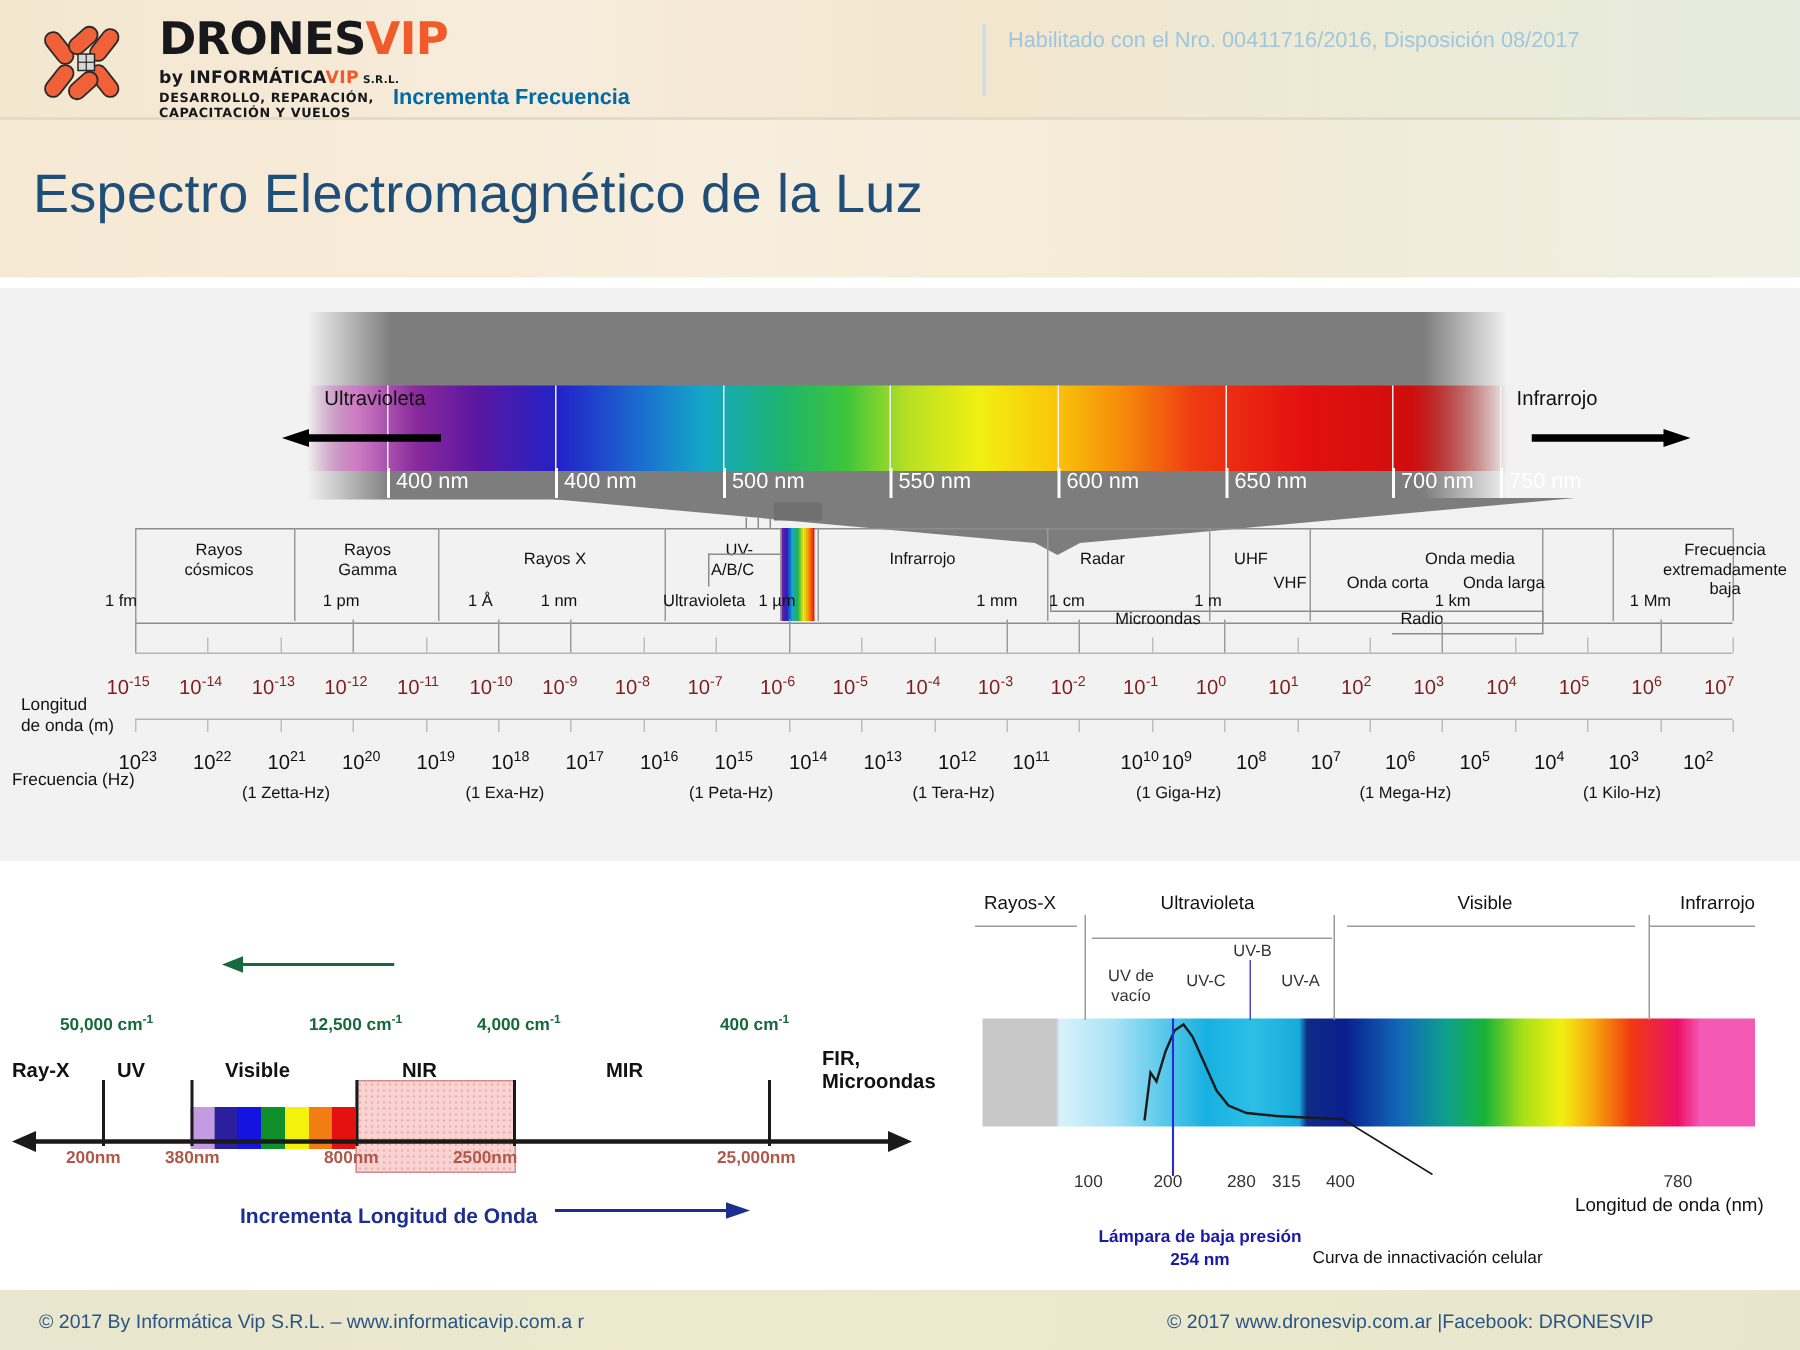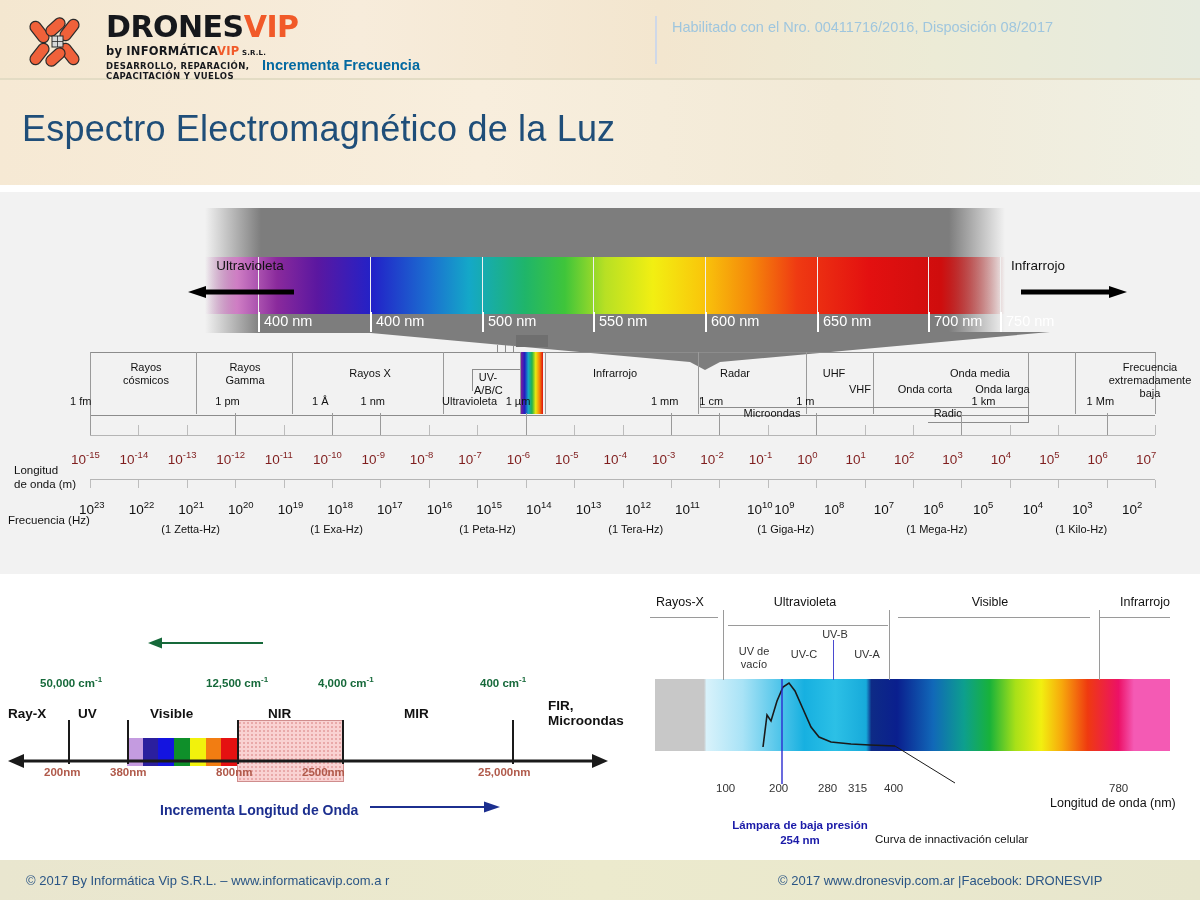--- a/index.html
+++ b/index.html
@@ -281,21 +281,21 @@
             <div>Onda media</div>
           </div>
           <div class="em-seg" style="left: 955px; top: 36px; width: 95px;">
             <div>Onda larga</div>
           </div>
           <div class="em-seg" style="left: 1090px; top: 14px; width: 120px;">
             <div>Frecuencia</div>
             <div>extremadamente</div>
             <div>baja</div>
           </div>
-          <div class="em-seg" style="left: 474px; top: 24px; width: 28px; text-align: center;">
+          <div class="em-seg" style="left: 474px; top: 14px; width: 28px; text-align: right;">
             <div>UV-</div>
             <div>A/B/C</div>
           </div>
           <div class="em-brace" style="left: 472px; top: 22px; width: 48px;"></div>
           <div class="em-brace-v" style="left: 472px; top: 22px; height: 22px;"></div>
           <div class="em-seg" style="left: 442px; top: 48px; width: 80px; text-align: left;">
             <div>Ultravioleta</div>
           </div>
           <div class="em-brace-v" style="left: 497px; top: -2px; height: 7px;"></div>
           <div class="em-brace-v" style="left: 505px; top: -2px; height: 7px;"></div>
@@ -329,21 +329,21 @@
             <div class="unitlab" style="left: 270.455px; top: -40px; width: 54px; text-align: left;">1 nm</div>
             <div class="rtick" style="left: 435.682px; top: -22px; height: 22px; background: rgb(154, 154, 154);"></div>
             <div class="unitlab" style="left: 415.682px; top: -40px; width: 54px; text-align: left;">1 µm</div>
             <div class="rtick" style="left: 580.909px; top: -22px; height: 22px; background: rgb(154, 154, 154);"></div>
             <div class="unitlab" style="left: 560.909px; top: -40px; width: 54px; text-align: left;">1 mm</div>
             <div class="rtick" style="left: 629.318px; top: -22px; height: 22px; background: rgb(154, 154, 154);"></div>
             <div class="unitlab" style="left: 609.318px; top: -40px; width: 54px; text-align: left;">1 cm</div>
             <div class="rtick" style="left: 726.136px; top: -22px; height: 22px; background: rgb(154, 154, 154);"></div>
             <div class="unitlab" style="left: 706.136px; top: -40px; width: 54px; text-align: left;">1 m</div>
             <div class="rtick" style="left: 871.364px; top: -22px; height: 22px; background: rgb(154, 154, 154);"></div>
-            <div class="unitlab" style="left: 851.364px; top: -40px; width: 54px; text-align: right;">1 km</div>
+            <div class="unitlab" style="left: 851.364px; top: -40px; width: 54px; text-align: center;">1 km</div>
             <div class="rtick" style="left: 1016.59px; top: -22px; height: 22px; background: rgb(154, 154, 154);"></div>
             <div class="unitlab" style="left: 996.591px; top: -40px; width: 54px; text-align: left;">1 Mm</div>
             <div class="rtick" style="left: 48.4091px; top: -10px; height: 10px; background: rgb(189, 189, 189);"></div>
             <div class="rtick" style="left: 96.8182px; top: -10px; height: 10px; background: rgb(189, 189, 189);"></div>
             <div class="rtick" style="left: 193.636px; top: -10px; height: 10px; background: rgb(189, 189, 189);"></div>
             <div class="rtick" style="left: 338.864px; top: -10px; height: 10px; background: rgb(189, 189, 189);"></div>
             <div class="rtick" style="left: 387.273px; top: -10px; height: 10px; background: rgb(189, 189, 189);"></div>
             <div class="rtick" style="left: 484.091px; top: -10px; height: 10px; background: rgb(189, 189, 189);"></div>
             <div class="rtick" style="left: 532.5px; top: -10px; height: 10px; background: rgb(189, 189, 189);"></div>
             <div class="rtick" style="left: 677.727px; top: -10px; height: 10px; background: rgb(189, 189, 189);"></div>

